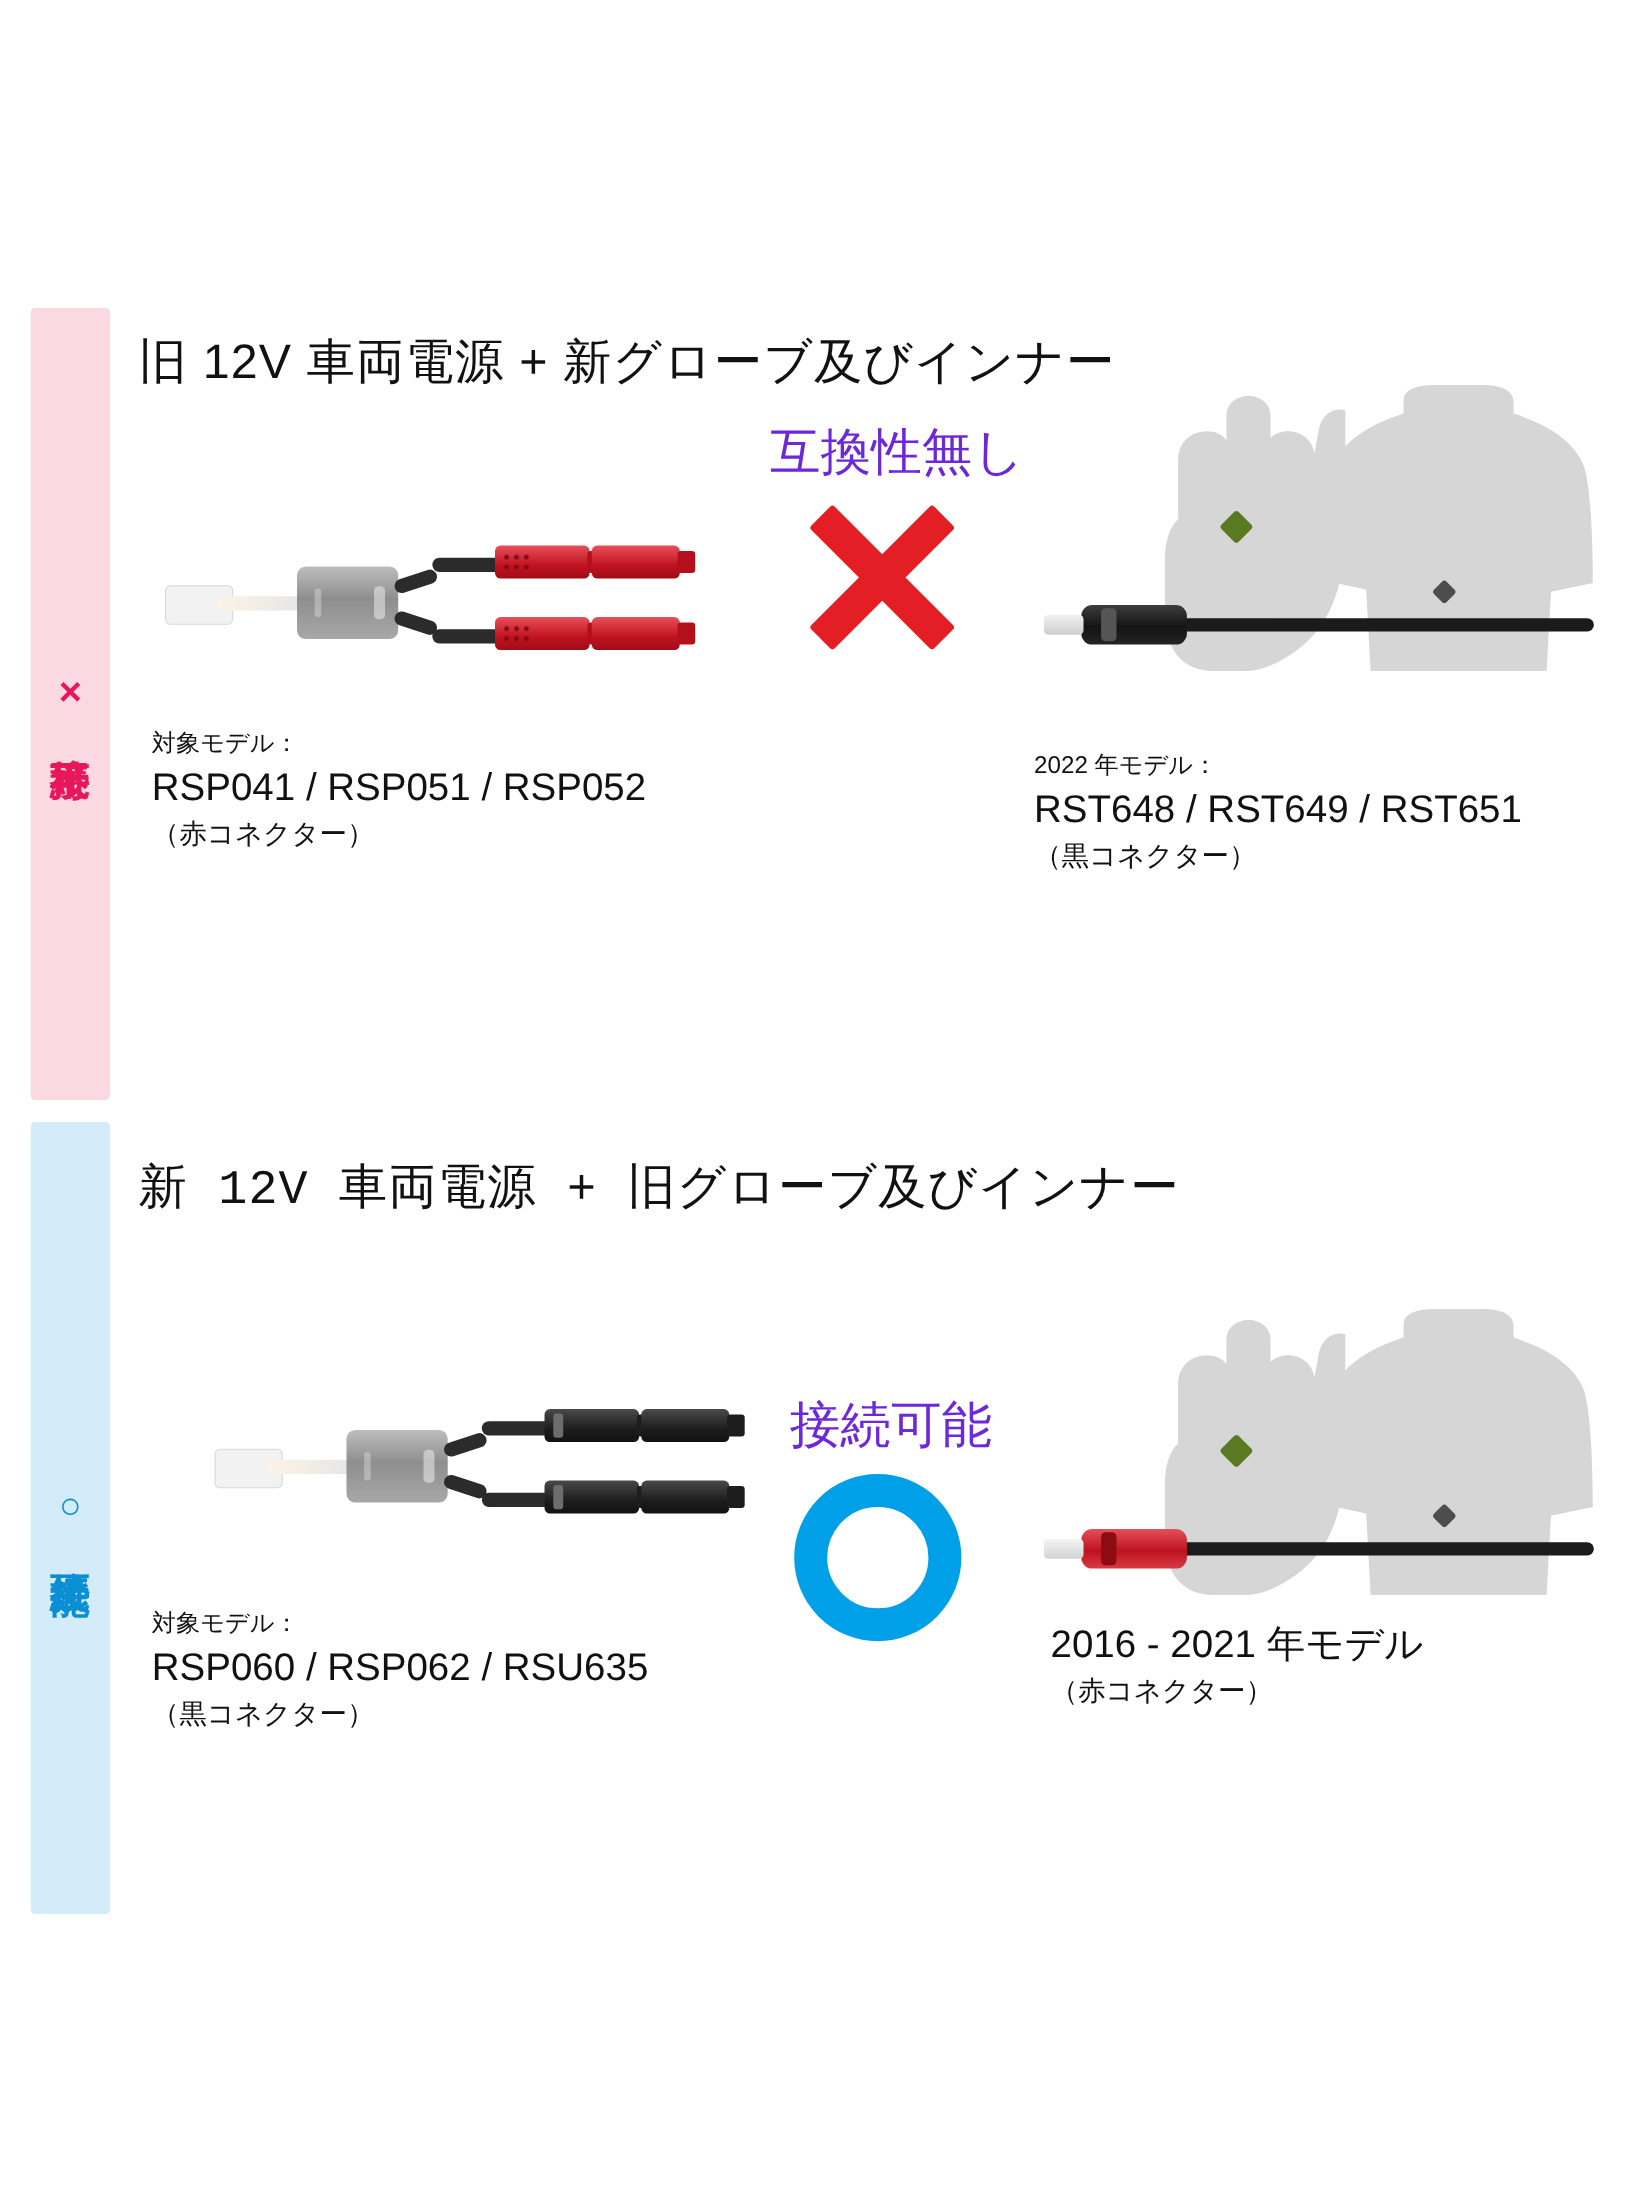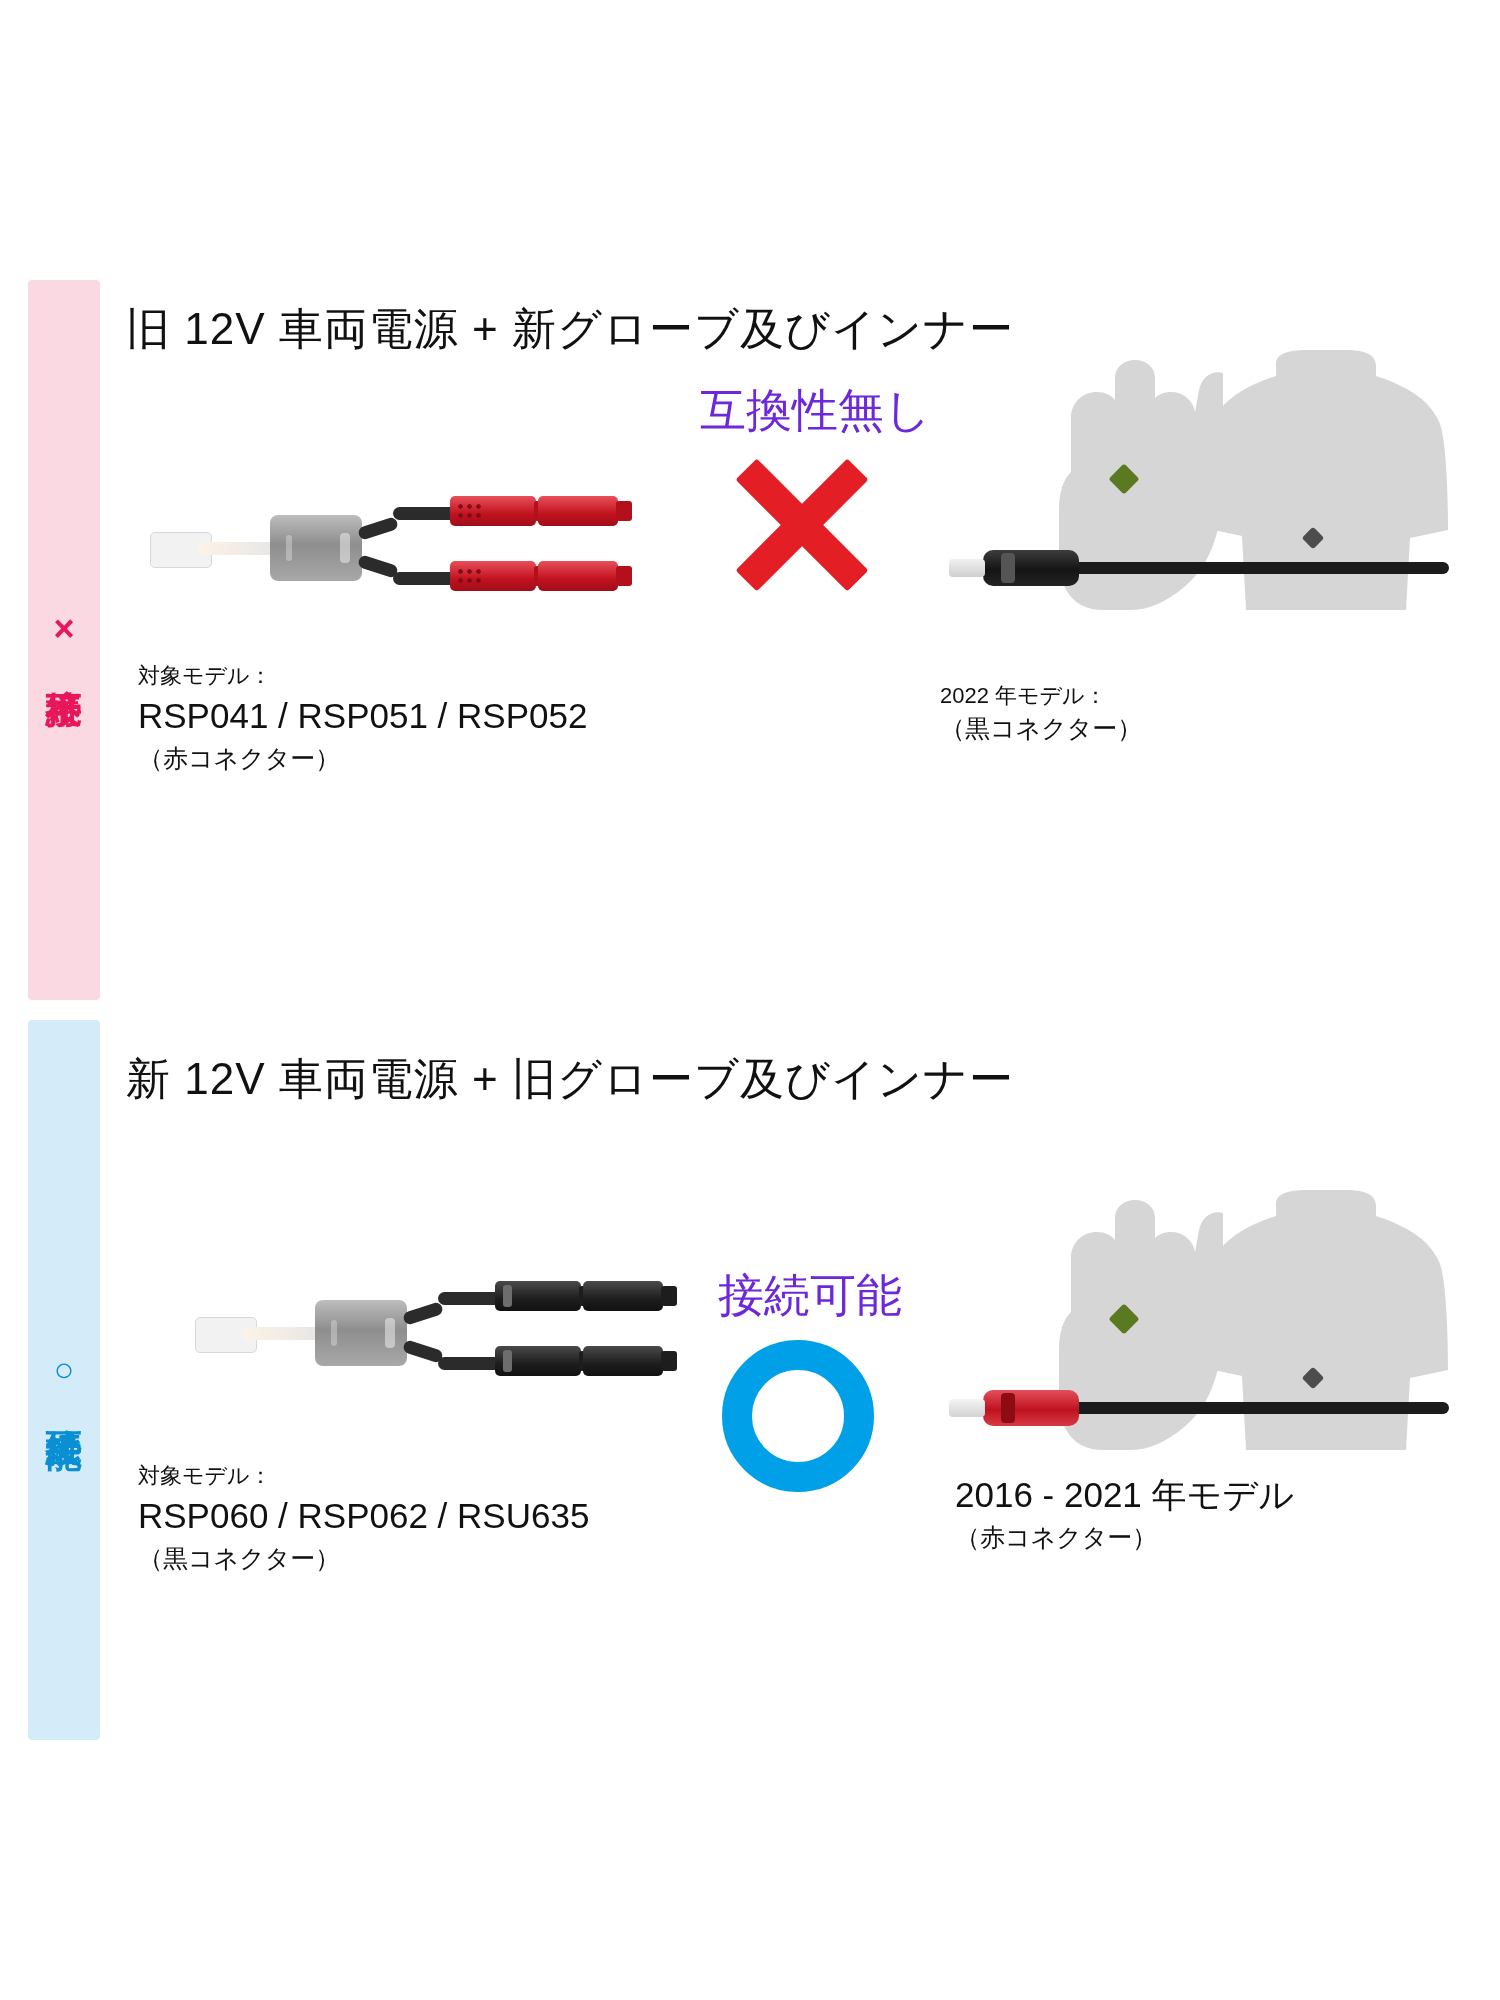--- a/index.html
+++ b/index.html
@@ -77,21 +77,21 @@
   .sec-title {
     position: absolute;
     left: 126px;
     font-size: 44px;
     font-weight: 400;
     letter-spacing: 1px;
     color: #111;
     white-space: nowrap;
   }
   .section.top .sec-title { top: 30px; }
-  .section.bottom .sec-title { top: 40px; }
+  .section.bottom .sec-title { top: 40px; font-family: Liberation Mono, monospace; }
 
   
   .judge-label {
     position: absolute;
     font-size: 46px;
     color: #6d28d9;
     white-space: nowrap;
   }
 
   
@@ -381,20 +381,21 @@
     </div>
 
     <div class="txt-block" style="left:138px; top:390px;">
       <div class="txt-line">対象モデル：</div>
       <div class="txt-line models">RSP041 / RSP051 / RSP052</div>
       <div class="txt-line small">（赤コネクター）</div>
     </div>
 
     <div class="txt-block" style="left:940px; top:410px;">
       <div class="txt-line">2022 年モデル：</div>
+      <div class="txt-line models">RST648 / RST649 / RST651</div>
       <div class="txt-line small">（黒コネクター）</div>
     </div>
   </div>
 
   <div class="section bottom">
 
     <div class="side-strip bottom-strip">
       <div class="strip-mark o">○</div>
       <div class="strip-text blue">接続可能</div>
     </div>

